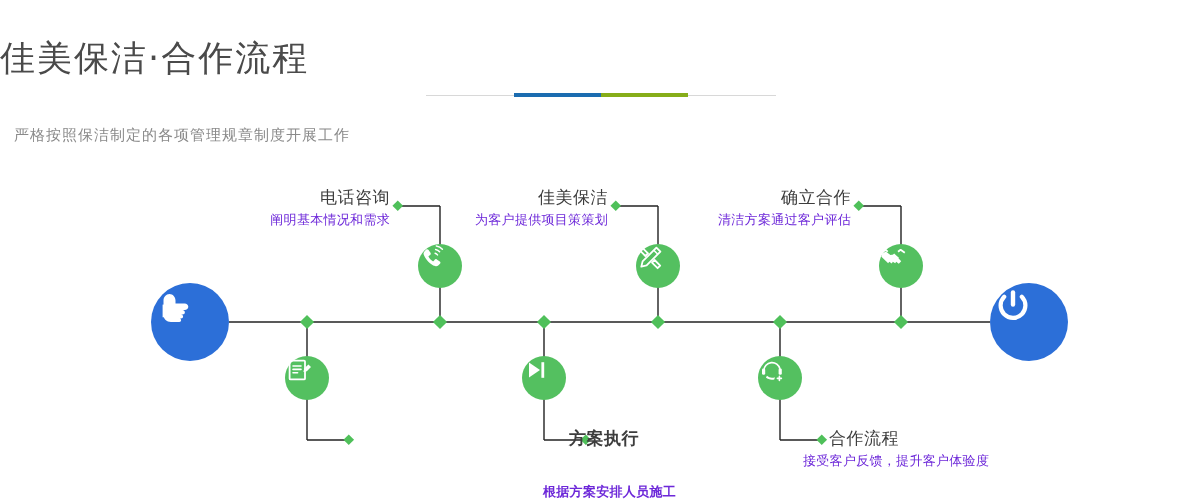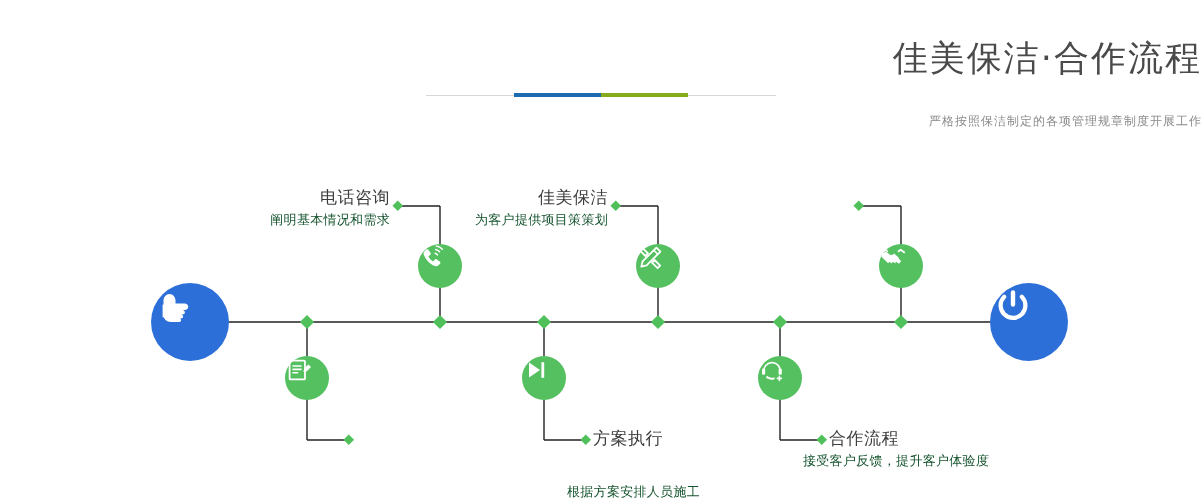--- a/index.html
+++ b/index.html
@@ -14,21 +14,21 @@
     overflow: hidden;
     position: relative;
   }
 
   
   .header {
     position: absolute;
     left: 0;
     top: 0;
     width: 1202px;
-    text-align: right;
+    text-align: left;
   }
   .page-title {
     margin: 0;
     padding-top: 36px;
     font-size: 35px;
     font-weight: normal;
     letter-spacing: 2px;
     color: #4a4a4a;
     line-height: 44px;
   }
@@ -54,23 +54,23 @@
     height: 4px;
   }
   .divider-green {
     position: absolute;
     left: 175px;
     top: 2px;
     width: 87px;
     height: 4px;
   }
   .page-subtitle {
-    margin: 0;
+    margin: 14px;
     padding-top: 9px;
-    font-size: 12px;
+    font-size: 15px;
     color: #8a8a8a;
     letter-spacing: 1px;
     line-height: 22px;
   }
 
   
   .flow {
     position: absolute;
     left: 0;
     top: 0;
@@ -115,21 +115,21 @@
   .node-label .label-title {
     display: block;
     font-size: 17px;
     color: #3d3d3d;
     line-height: 24px;
     letter-spacing: 0.5px;
   }
   .node-label .label-desc {
     display: block;
     font-size: 13px;
-    color: #14532d;
+    color: #6d28d9;
     line-height: 22px;
     letter-spacing: 0.3px;
   }
   .label-above { text-align: right; }
   .label-below { text-align: left; }
 </style>
 </head>
 <body>
 
 <div class="header">
@@ -254,23 +254,27 @@
   <div class="node-label label-above" style="left:170px; top:185px; width:220px;">
     <span class="label-title">电话咨询</span>
     <span class="label-desc">阐明基本情况和需求</span>
   </div>
 
   <div class="node-label label-above" style="left:388px; top:185px; width:220px;">
     <span class="label-title">佳美保洁</span>
     <span class="label-desc">为客户提供项目策策划</span>
   </div>
 
-
-
-  <div class="node-label label-below" style="left:593px; top:426px; width:260px;">
+  <div class="node-label label-above" style="left:631px; top:185px; width:220px;">
+    <span class="label-title">确立合作</span>
+    <span class="label-desc">清洁方案通过客户评估</span>
+  </div>
+
+
+  <div class="node-label label-below" style="left:569px; top:426px; width:260px;font-weight:bold;">
     <span class="label-title">方案执行</span>
     <span class="label-desc" style="margin-left:-26px;margin-top:31px;">根据方案安排人员施工</span>
   </div>
 
   <div class="node-label label-below" style="left:829px; top:426px; width:280px;">
     <span class="label-title">合作流程</span>
     <span class="label-desc" style="margin-left:-26px;">接受客户反馈，提升客户体验度</span>
   </div>
 
 </div>

